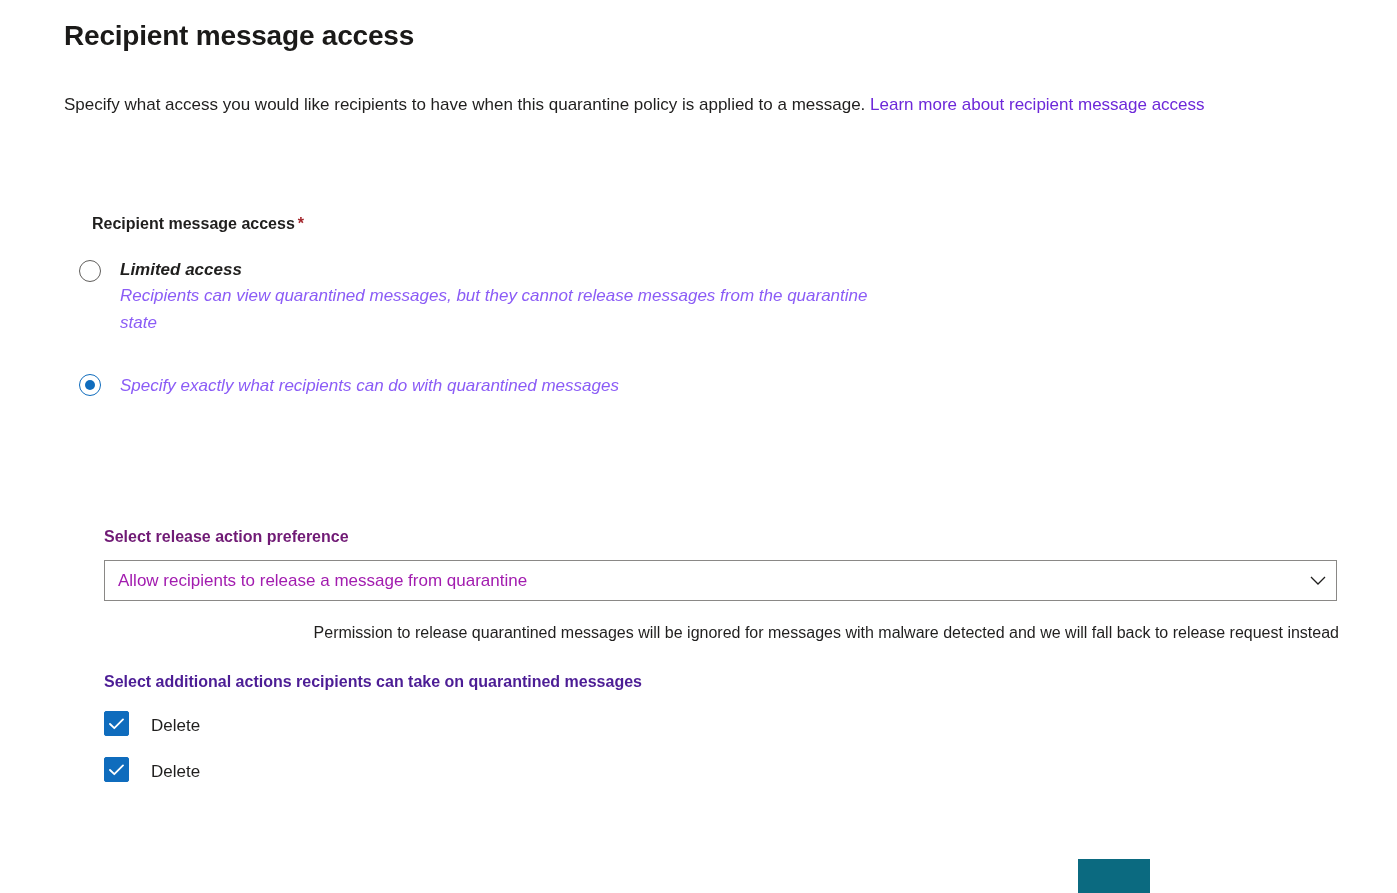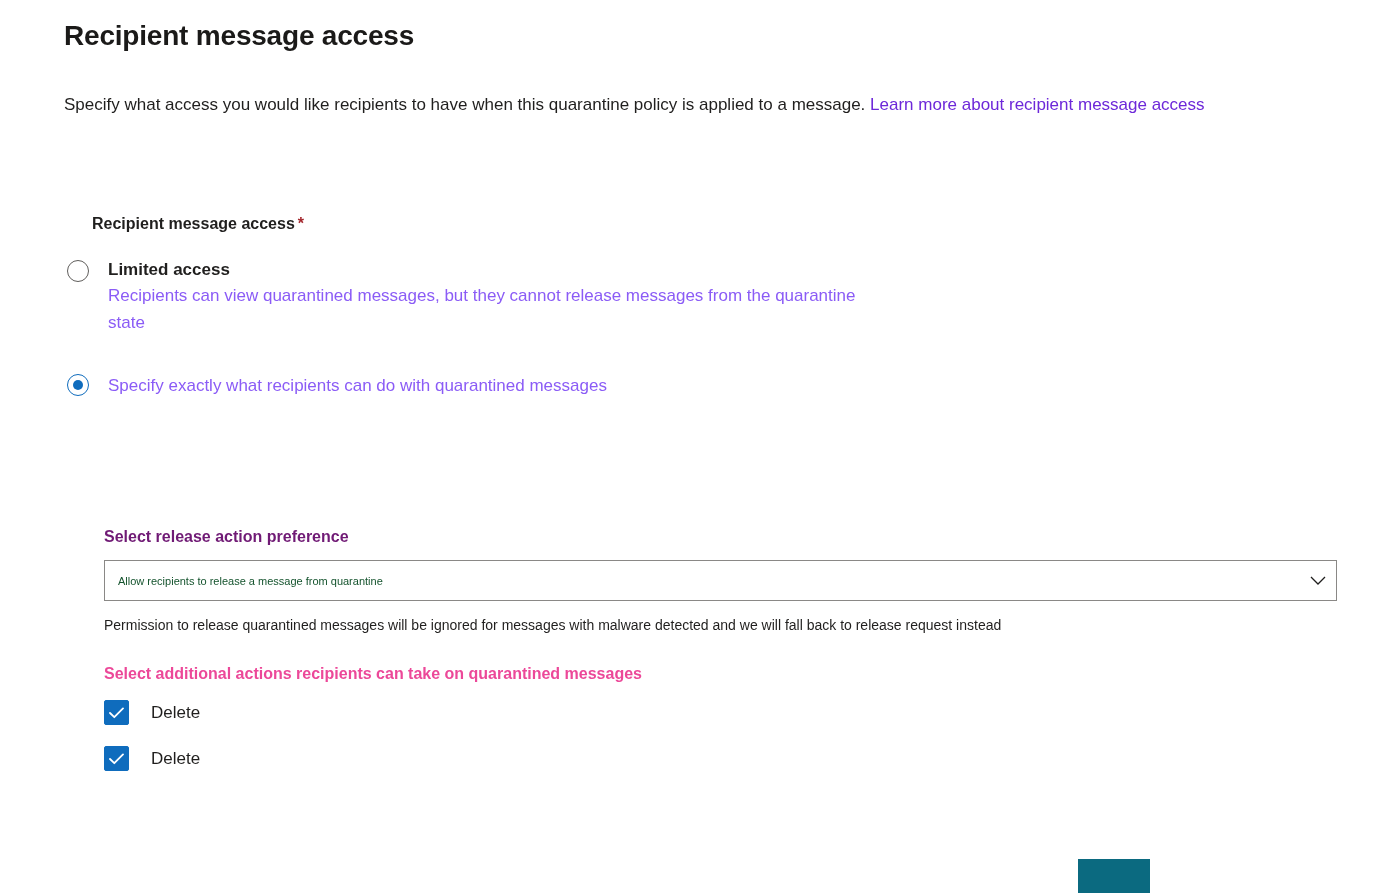--- a/index.html
+++ b/index.html
@@ -53,23 +53,24 @@
     color: #201f1e;
     margin-left: 36px;
   }
   .req-star {
     color: #a4262c;
     font-weight: bold;
     margin-left: 3px;
   }
   .radio-group {
     position: absolute;
-    left: 64px;
+    left: 76px;
     top: 258px;
     width: 1000px;
+    font-style: italic;
   }
   .radio-row {
     position: relative;
     margin-bottom: 26px;
   }
   .radio-outer {
     position: absolute;
     left: 3px;
     top: 2px;
     width: 22px;
@@ -126,51 +127,52 @@
     height: 41px;
     border: 1px solid #8a8886;
     box-sizing: border-box;
     background: #fff;
     display: flex;
     align-items: center;
     cursor: pointer;
   }
   .dropdown .dd-value {
     padding-left: 13px;
-    font-size: 11px;
-    color: #14532d;
+    font-size: 17px;
+    color: #a21caf;
     flex: 1;
   }
   .dropdown .dd-chevron {
     width: 36px;
     display: flex;
     align-items: center;
     justify-content: center;
     color: #201f1e;
   }
   .hint {
-    margin-top: 10px;
-    font-size: 14px;
+    margin-top: 18px;
+    font-size: 16px;
     line-height: 28px;
     color: #201f1e;
     max-width: 1240px;
+    text-align: right;
   }
   .checks-label {
     margin-top: 26px;
     font-size: 16px;
     font-weight: bold;
-    color: #ec4899;
+    color: #4c1d95;
     display: block;
   }
   .check-list {
     margin-top: 14px;
   }
   .check-row {
     display: flex;
-    align-items: center;
+    align-items: flex-end;
     height: 31px;
     margin-bottom: 15px;
   }
   .checkbox {
     width: 25px;
     height: 25px;
     border: 1.6px solid #605e5c;
     box-sizing: border-box;
     background: #fff;
     border-radius: 2px;

